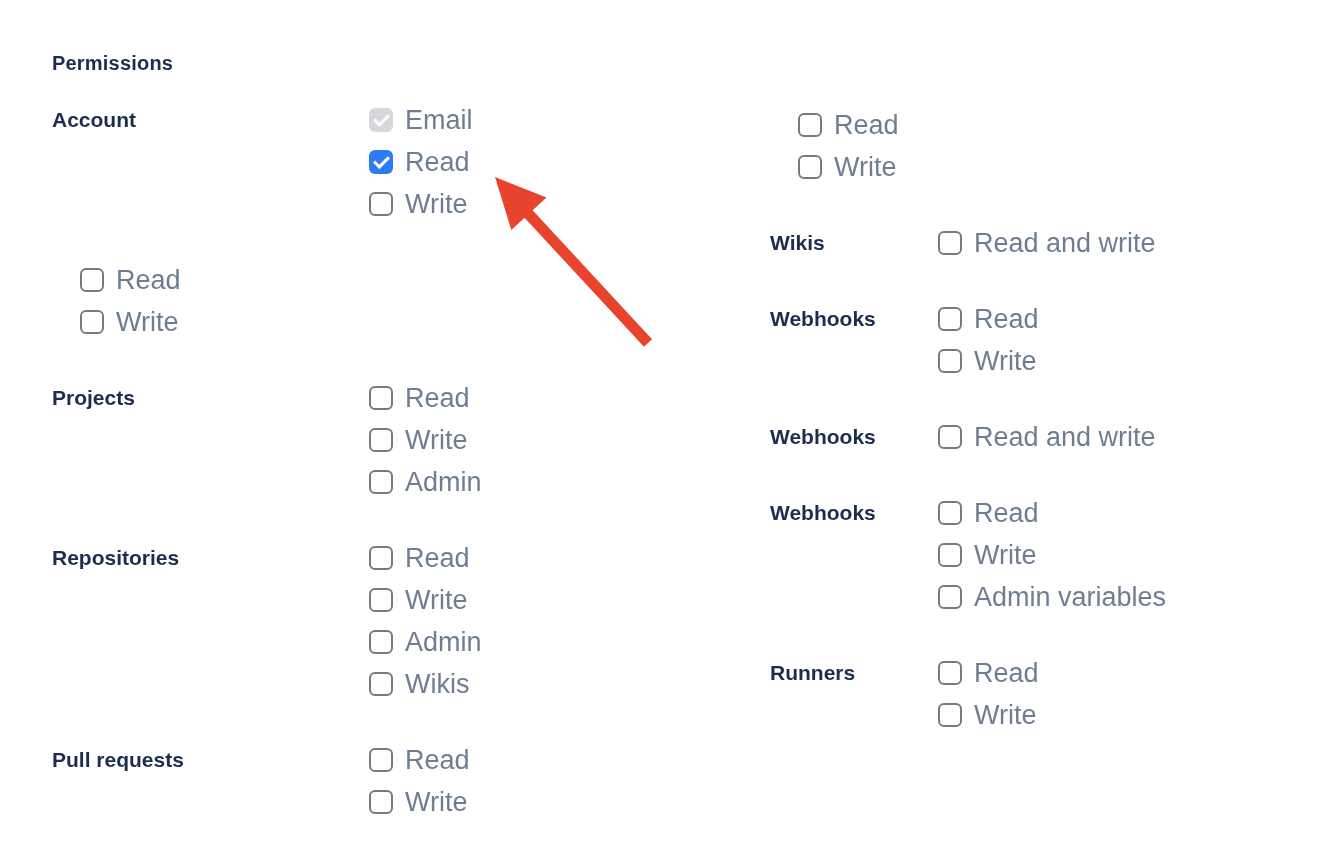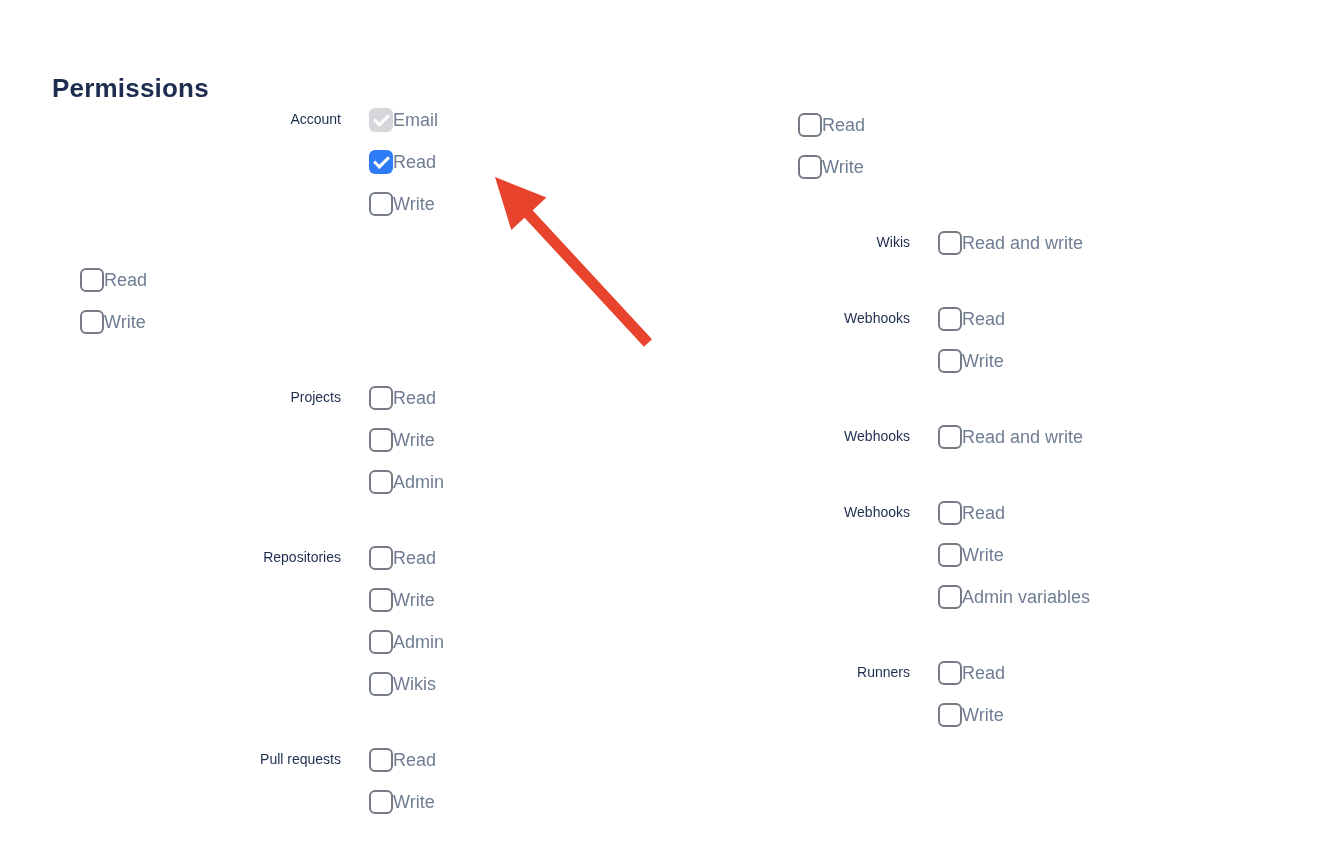--- a/index.html
+++ b/index.html
@@ -7,35 +7,35 @@
     position: relative;
     width: 1322px;
     height: 844px;
     background: var(--page-bg, #ffffff);
     font-family: "Liberation Sans", sans-serif;
     overflow: hidden;
   }
   .page-title {
     position: absolute;
     left: 52px;
-    top: 51px;
-    font-size: 26px;
+    top: 35px;
+    font-size: 20px;
     font-weight: 700;
     color: var(--heading-text, #1e2d4f);
     letter-spacing: 0.2px;
   }
   .col { position: absolute; }
   .col-left  { left: 52px;  top: 99px;  }
   .col-right { left: 770px; top: 104px; }
   .group { display: flex; margin-bottom: 34px; }
   .group-label {
-    font-size: 14px;
-    font-weight: 400;
+    font-size: 21px;
+    font-weight: 700;
     color: var(--group-label-text, #1e2d4f);
-    text-align: right;
+    text-align: left;
     line-height: 31px;
     padding-top: 5px;
   }
   .col-left  .group-label { width: 289px; }
   .col-right .group-label { width: 140px; }
   .options { margin-left: 28px; }
   .option-row {
     display: flex;
     align-items: center;
     height: 42px;
@@ -67,22 +67,22 @@
     transform: rotate(-45deg);
   }
   .checkbox.disabled {
     border: none;
     background: var(--checkbox-disabled-bg, #d5d7da);
   }
   .checkbox.disabled::after {
     border-color: rgba(255,255,255,0.92);
   }
   .option-label {
-    margin-left: 0;
-    font-size: 18px;
+    margin-left: 12px;
+    font-size: 27px;
     color: var(--option-label-text, #6f7d93);
   }
   .arrow-overlay {
     position: absolute;
     left: 0; top: 0;
     width: 1322px;
     height: 844px;
     pointer-events: none;
   }
 </style>

